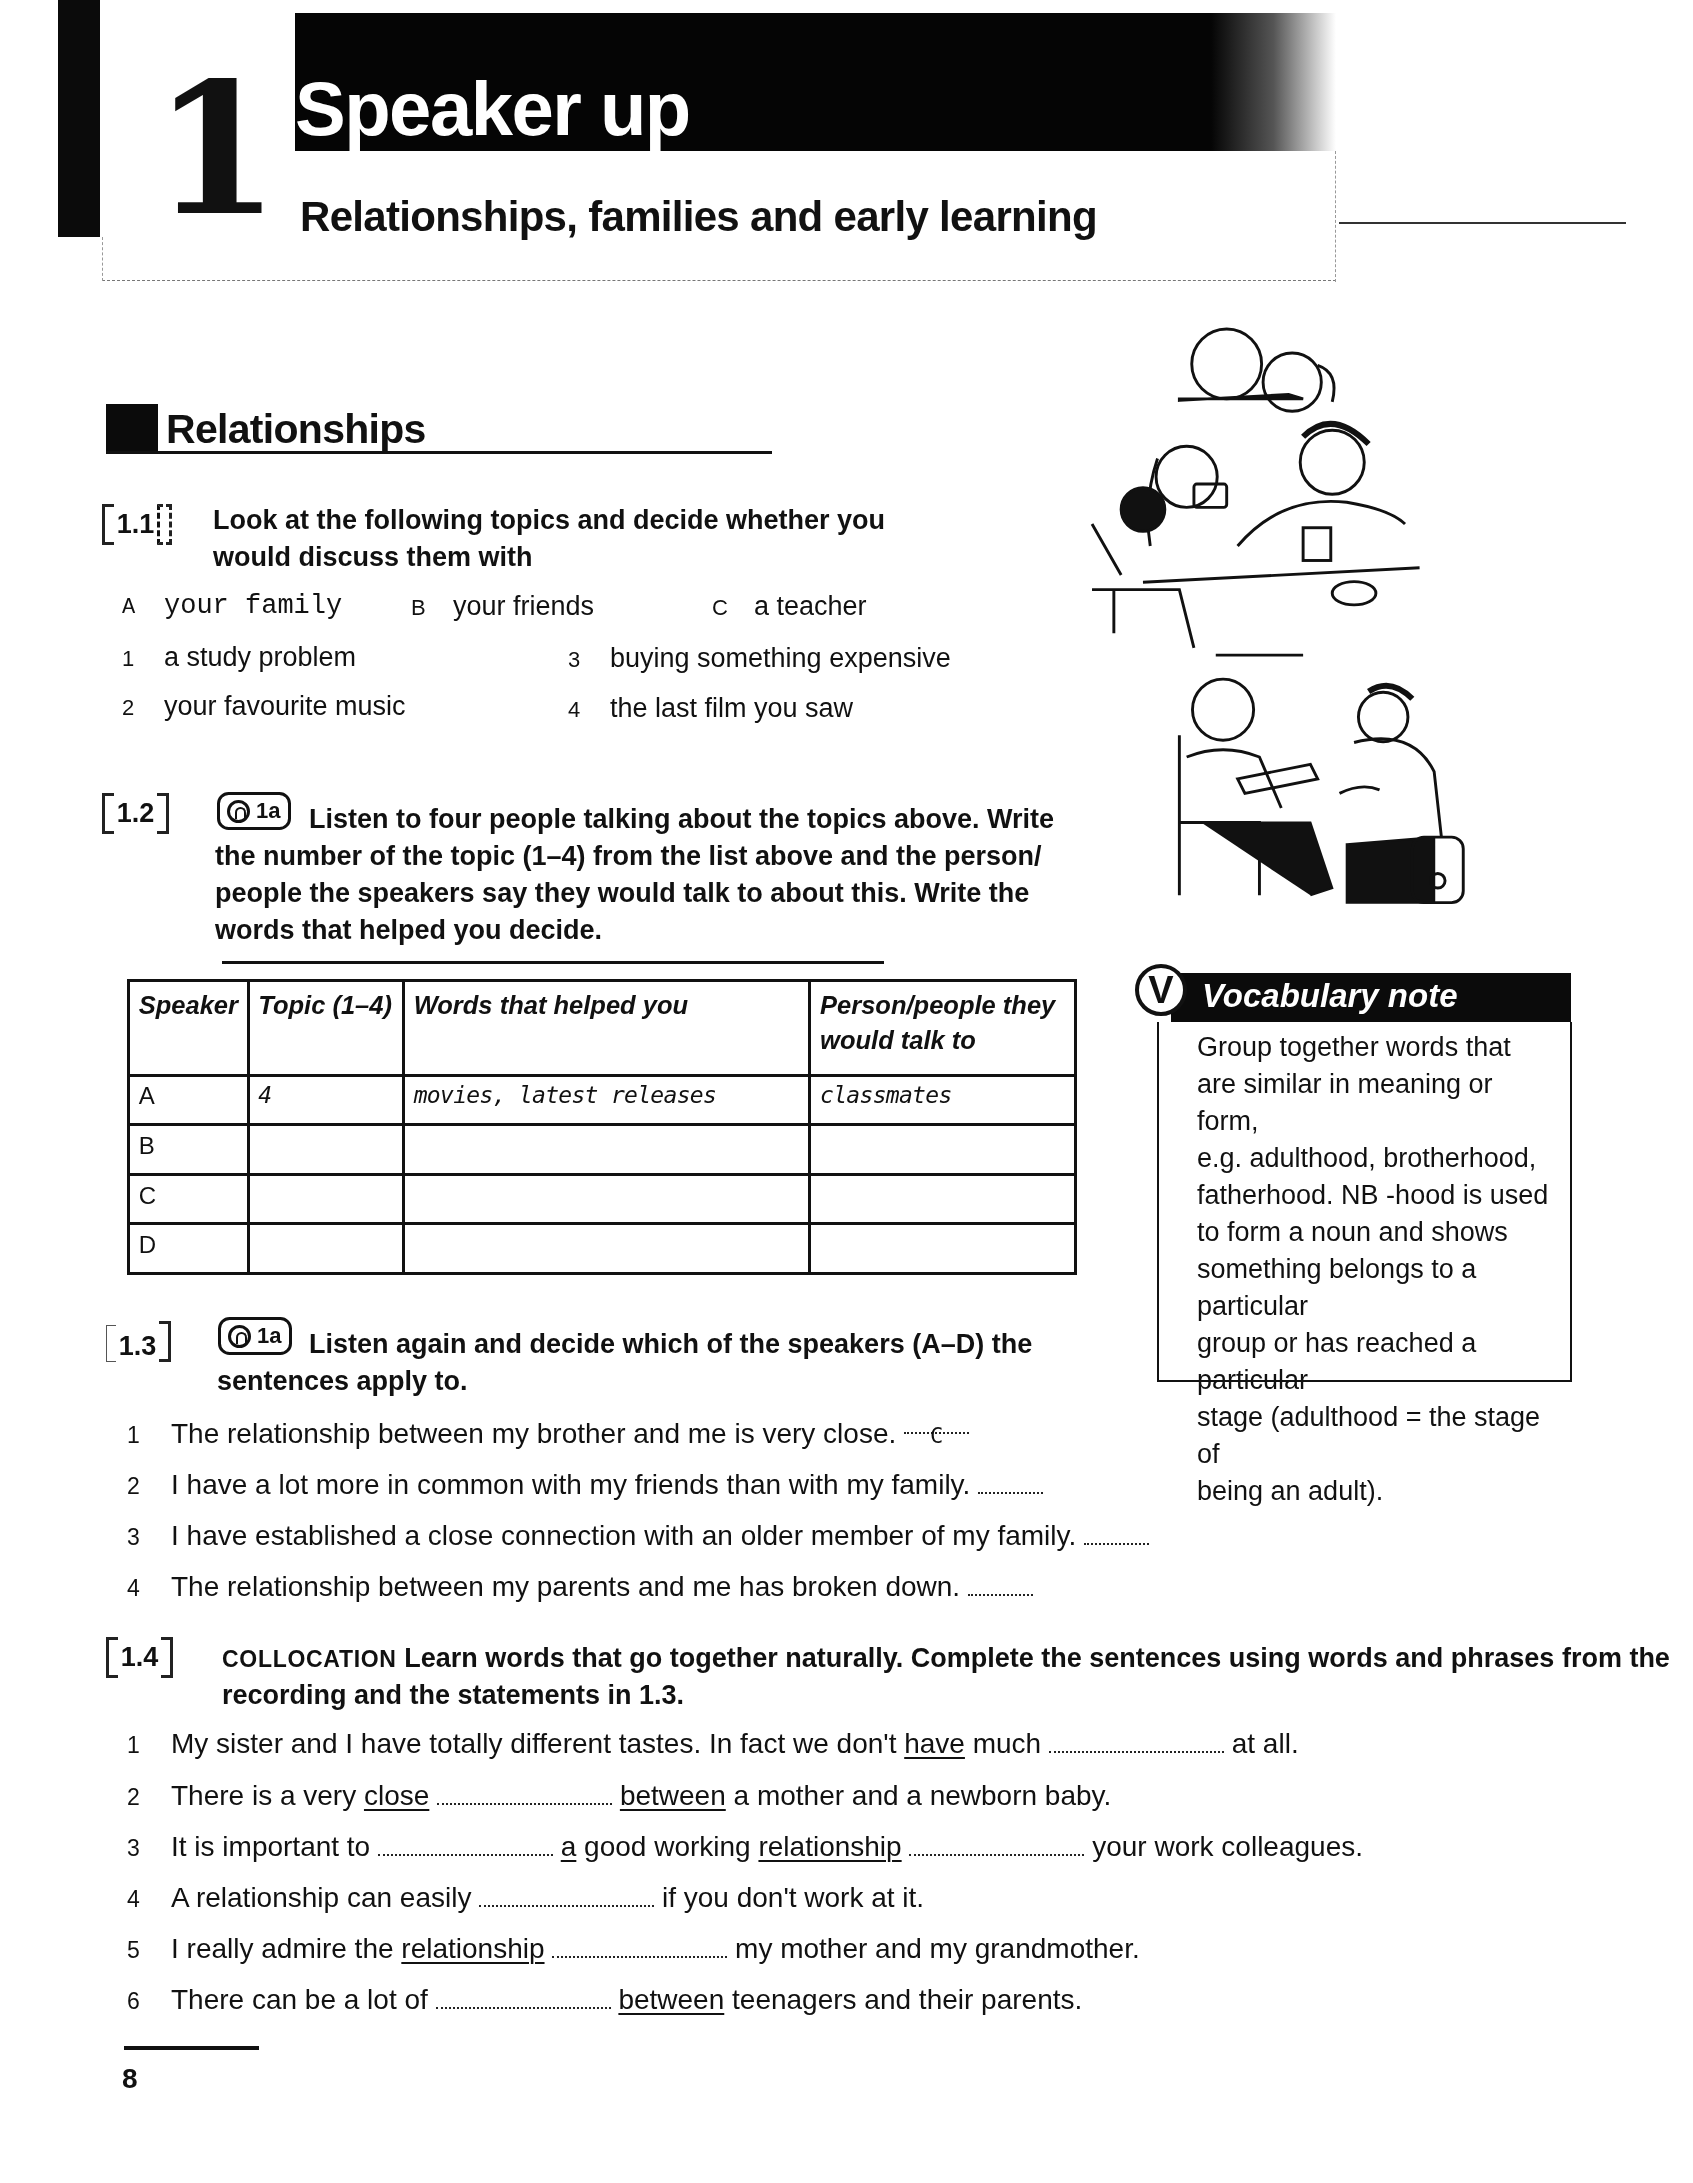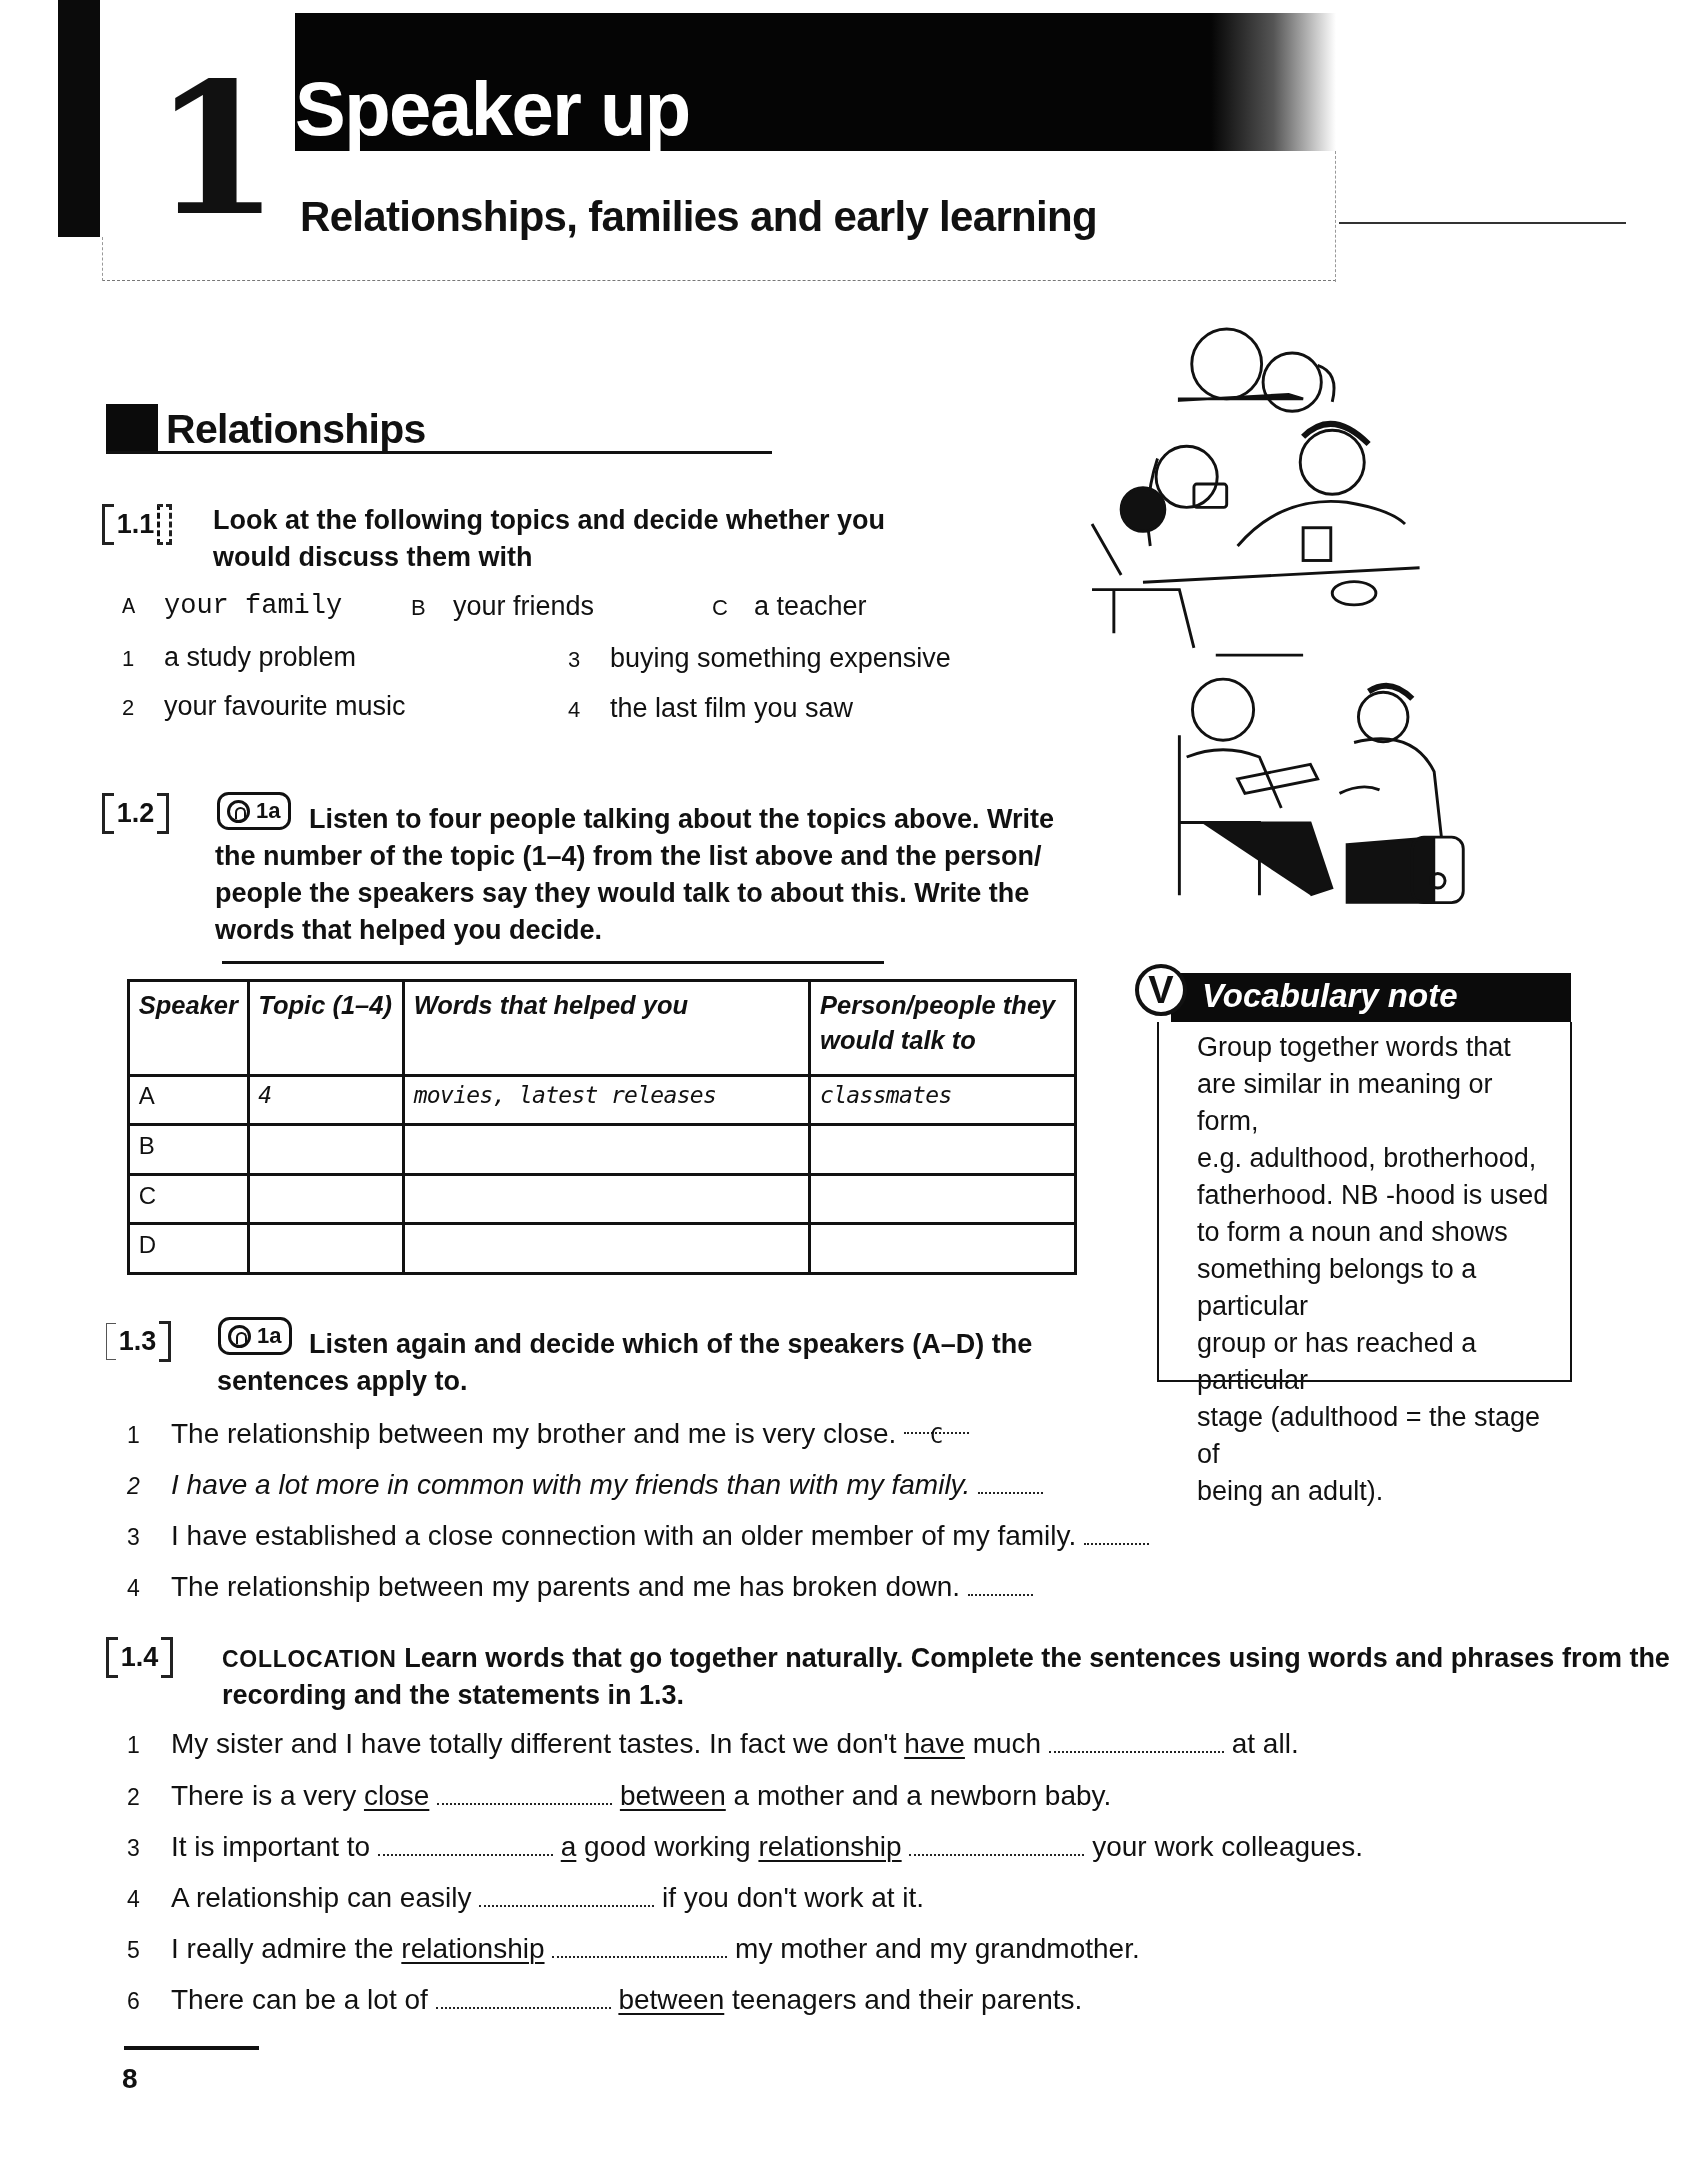--- a/index.html
+++ b/index.html
@@ -227,41 +227,41 @@
       <div>e.g. adulthood, brotherhood,</div>
       <div>fatherhood. NB -hood is used</div>
       <div>to form a noun and shows</div>
       <div>something belongs to a particular</div>
       <div>group or has reached a particular</div>
       <div>stage (adulthood = the stage of</div>
       <div>being an adult).</div>
     </div>
   </div>
 
-  <div class="abs ex-label" style="left:106px; top:1321px;">
+  <div class="abs ex-label" style="left:106px; top:1321px;align-items:flex-end;">
     <span class="bracket-l" style="border-width:1.5px; border-color:#555;"></span>
     <span>1.3</span>
     <span class="bracket-r"></span>
   </div>
   <div class="abs audio-badge" style="left:218px; top:1317px;">
     <span class="audio-disc"></span>
     <span>1a</span>
   </div>
   <div class="abs instr" style="left:309px; top:1326px;">
     <span>Listen again and decide which of the speakers (A–D) the</span>
   </div>
   <div class="abs instr" style="left:217px; top:1363px;">
     <span>sentences apply to.</span>
   </div>
 
   <div class="abs sent" style="left:127px; top:1408px;">
     <span class="n">1</span><span>The relationship between my brother and me is very close.</span>
     <span class="fill answer-c" style="width:65px; text-align:center;">C</span>
   </div>
-  <div class="abs sent" style="left:127px; top:1459px;font-style:italic;">
+  <div class="abs sent" style="left:127px; top:1459px;">
     <span class="n">2</span><span>I have a lot more in common with my friends than with my family.</span>
     <span class="fill" style="width:65px;"></span>
   </div>
   <div class="abs sent" style="left:127px; top:1510px;">
     <span class="n">3</span><span>I have established a close connection with an older member of my family.</span>
     <span class="fill" style="width:65px;"></span>
   </div>
   <div class="abs sent" style="left:127px; top:1561px;">
     <span class="n">4</span><span>The relationship between my parents and me has broken down.</span>
     <span class="fill" style="width:65px;"></span>

